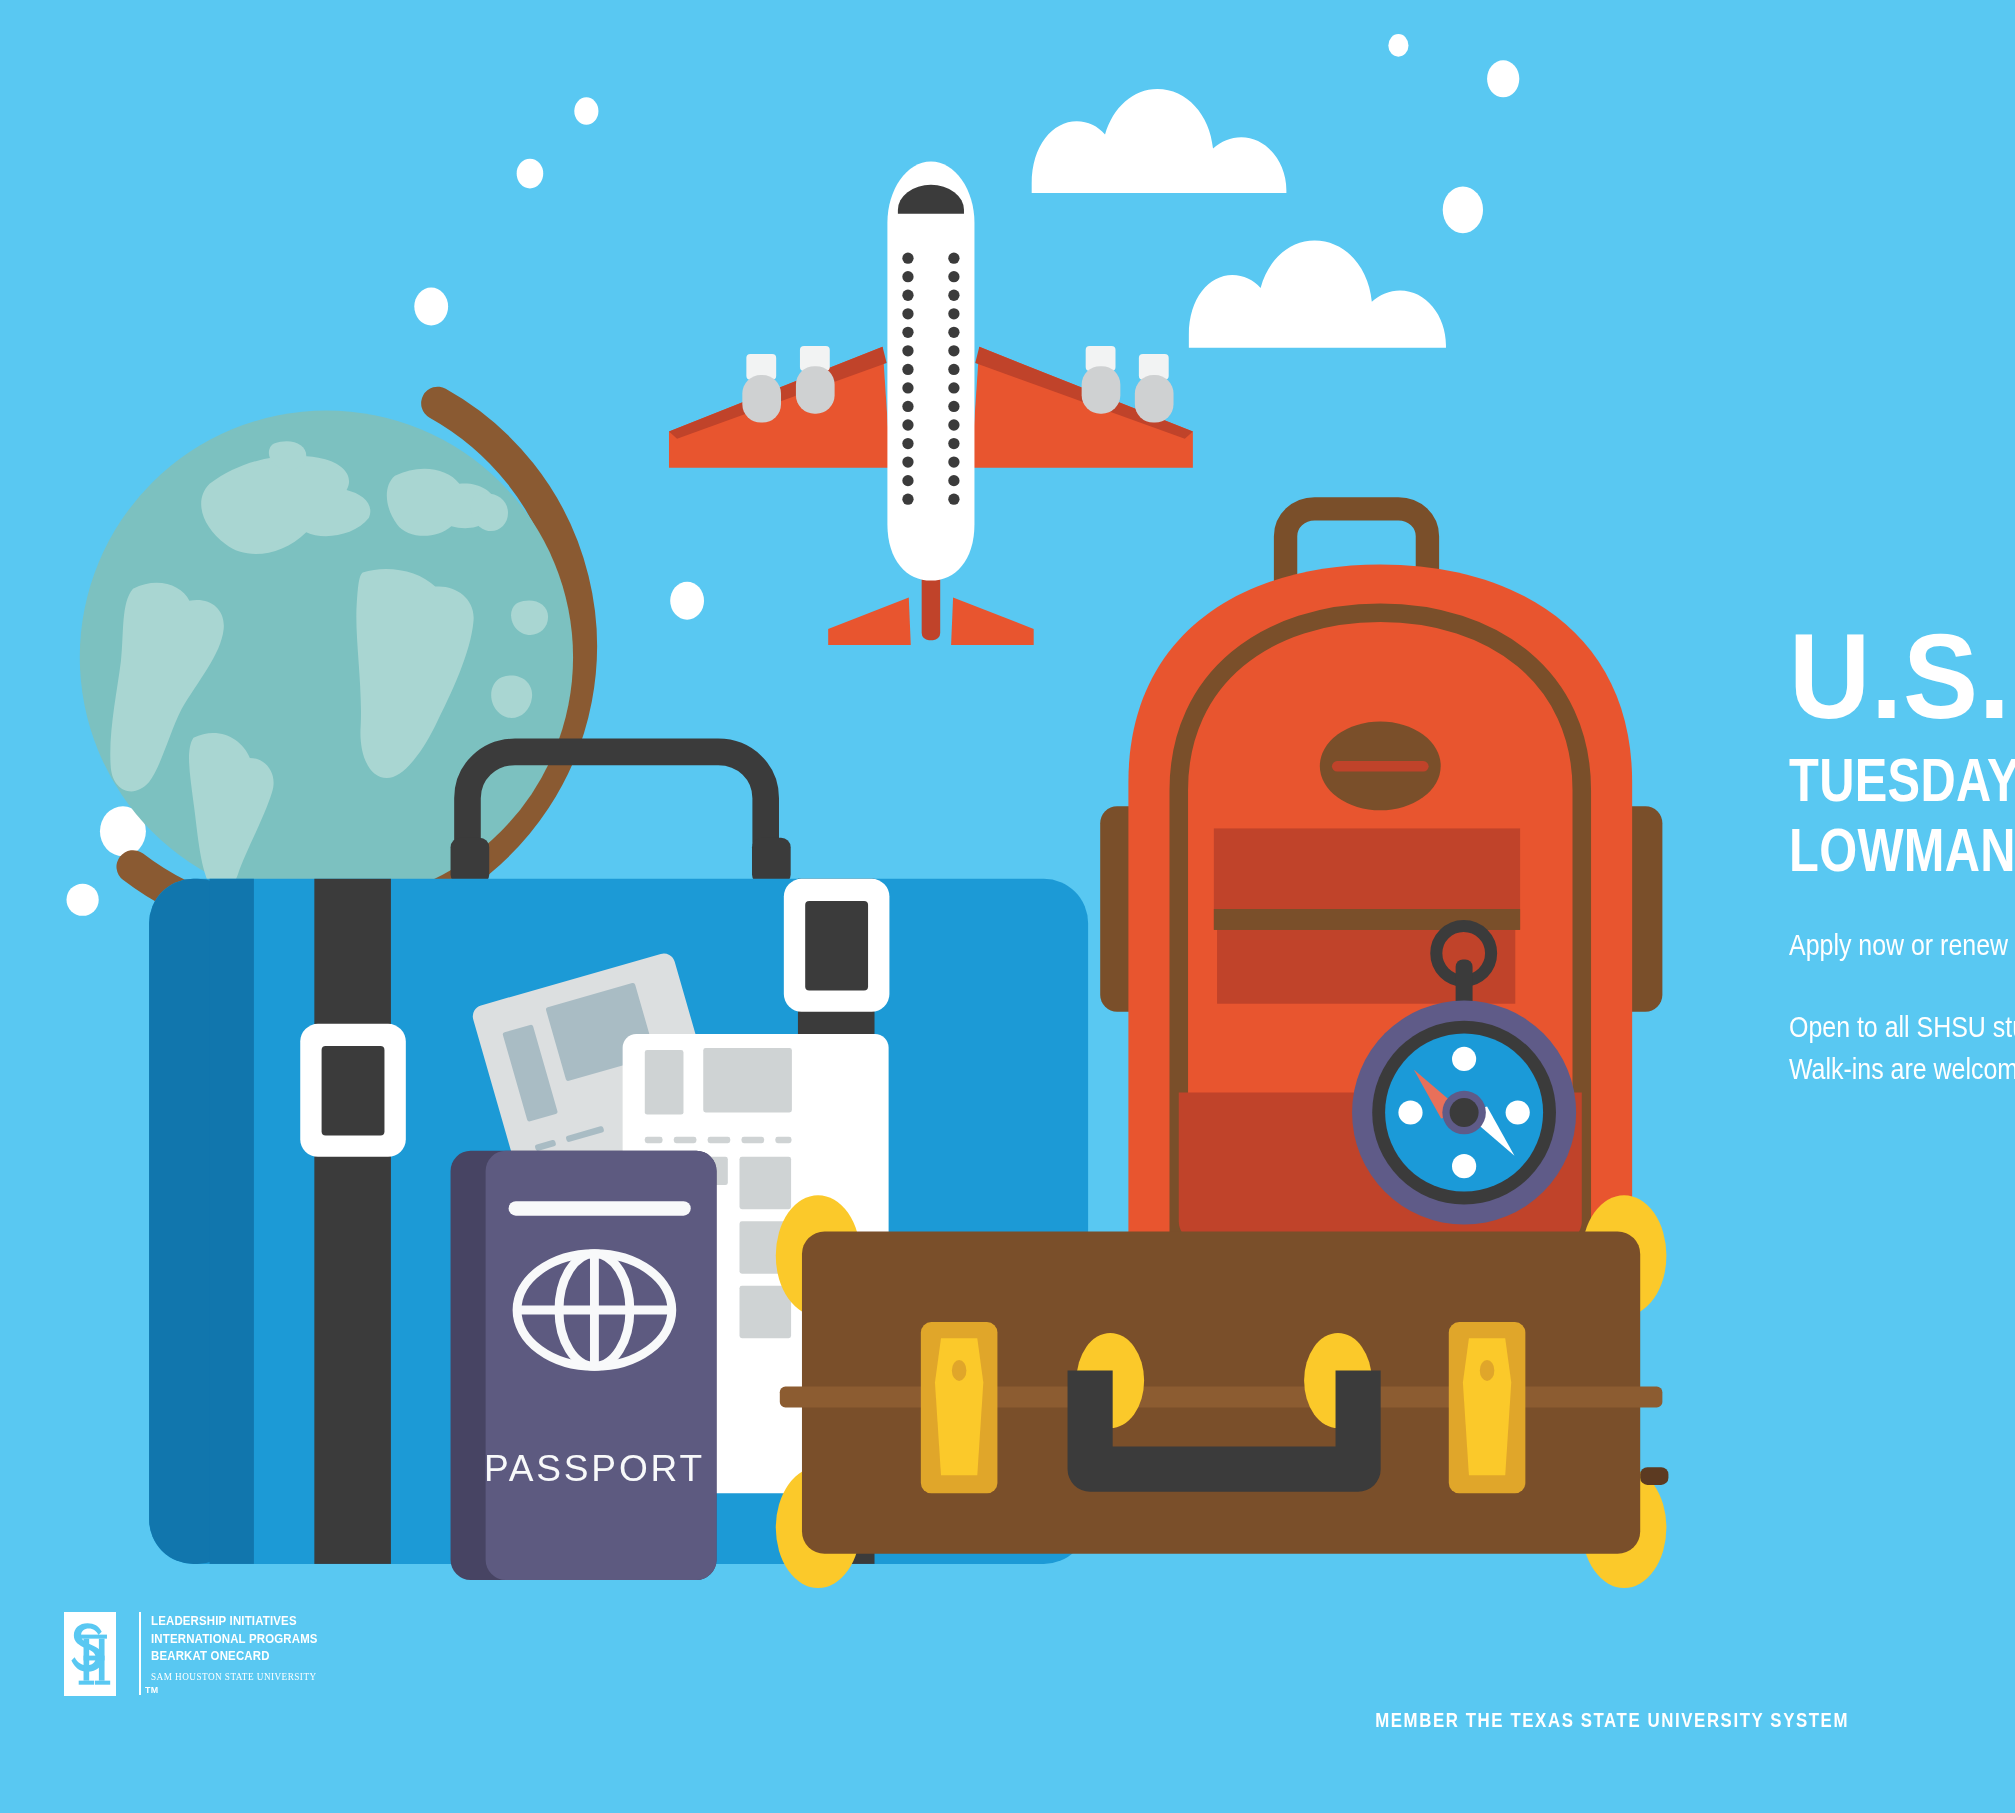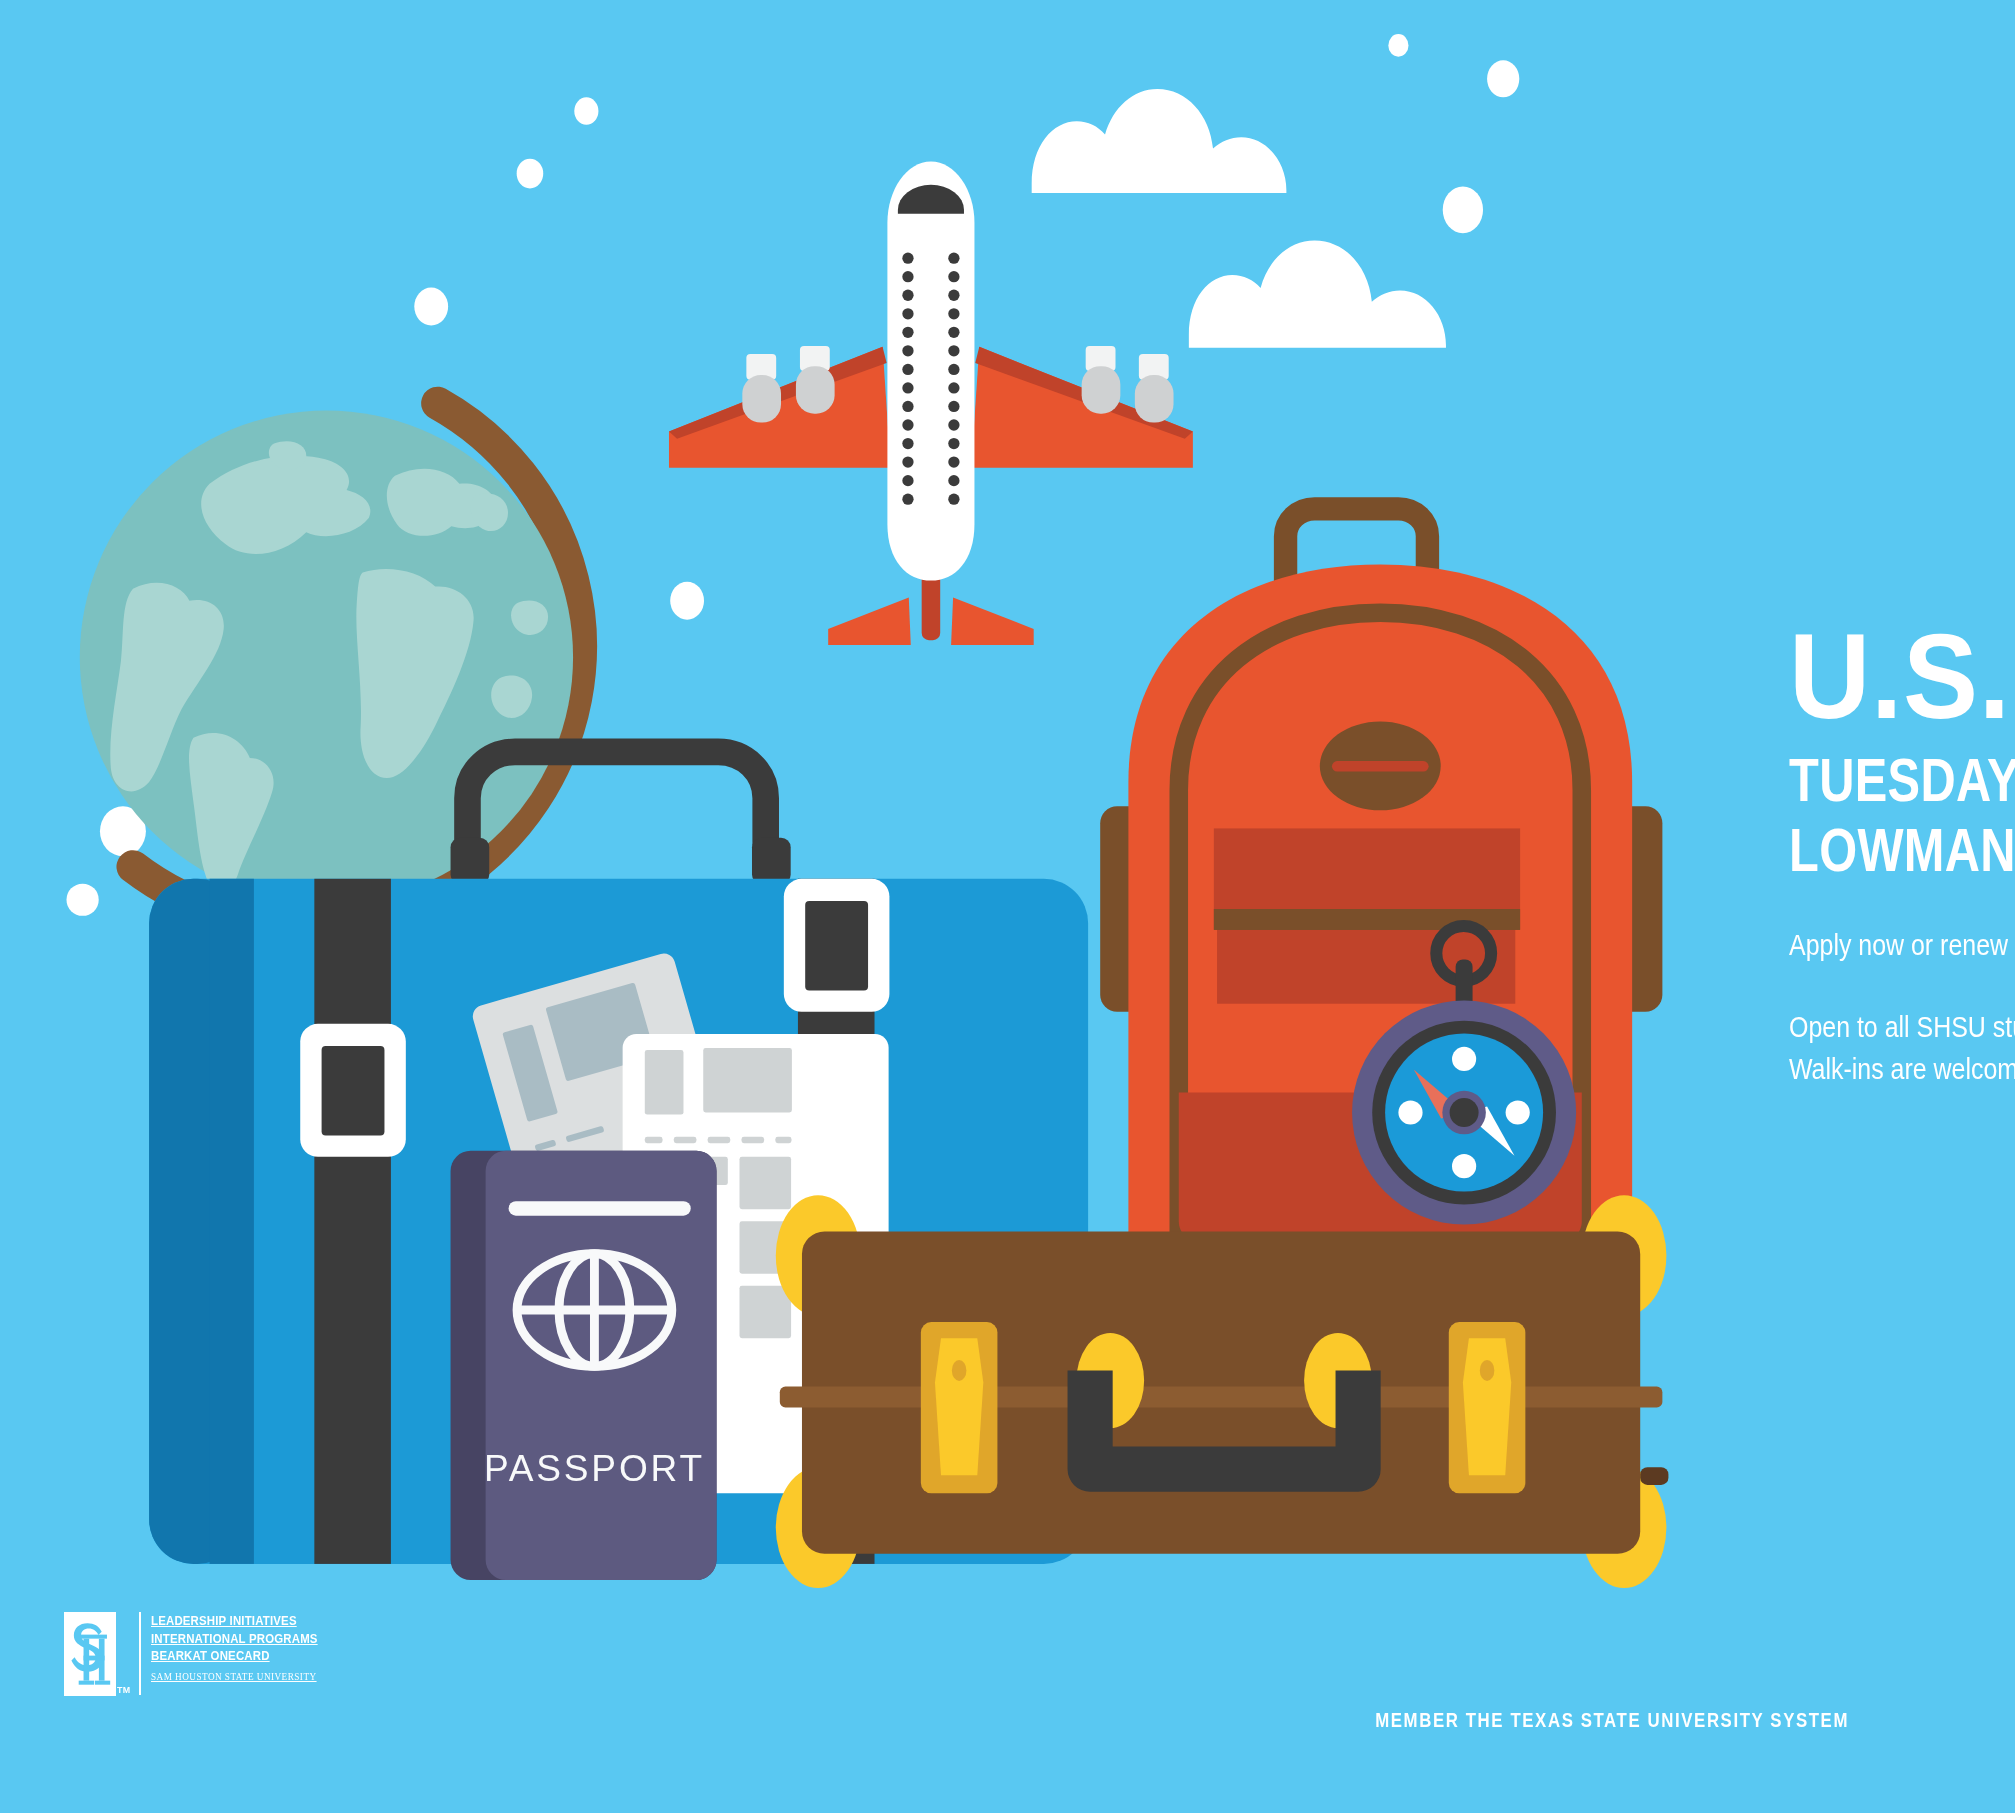--- a/index.html
+++ b/index.html
@@ -44,24 +44,24 @@
   }
   #footer-center span{display:inline-block;transform:scaleX(0.80);}
 
   
   #logo{left:64px;top:1612px;display:flex;align-items:flex-start;}
   #logo-mark{
     width:52px;height:84px;background:#ffffff;position:relative;flex:none;
   }
   #logo-tm{
     position:absolute;left:53px;bottom:0.8px;color:#ffffff;
-    font-size:8.9px;font-weight:700;letter-spacing:0.4px;
+    font-size:8.9px;font-weight:700;letter-spacing:0.4px;padding-left:28px;
   }
   #logo-rule{width:1.6px;height:83px;background:#ffffff;margin:0 10.5px 0 23.4px;flex:none;}
-  #logo-text{color:#ffffff;text-decoration:underline;}
+  #logo-text{color:#ffffff;}
   .logo-line{
     font-size:13.3px;font-weight:700;letter-spacing:0.2px;line-height:1.33;
     transform:scaleX(0.86);transform-origin:left top;white-space:nowrap;
   }
   #logo-univ{
     font-family:"Liberation Serif", serif;font-size:10px;letter-spacing:0.5px;
     margin-top:5.6px;transform:scaleX(0.92);transform-origin:left top;white-space:nowrap;
   }
 </style>
 </head>

